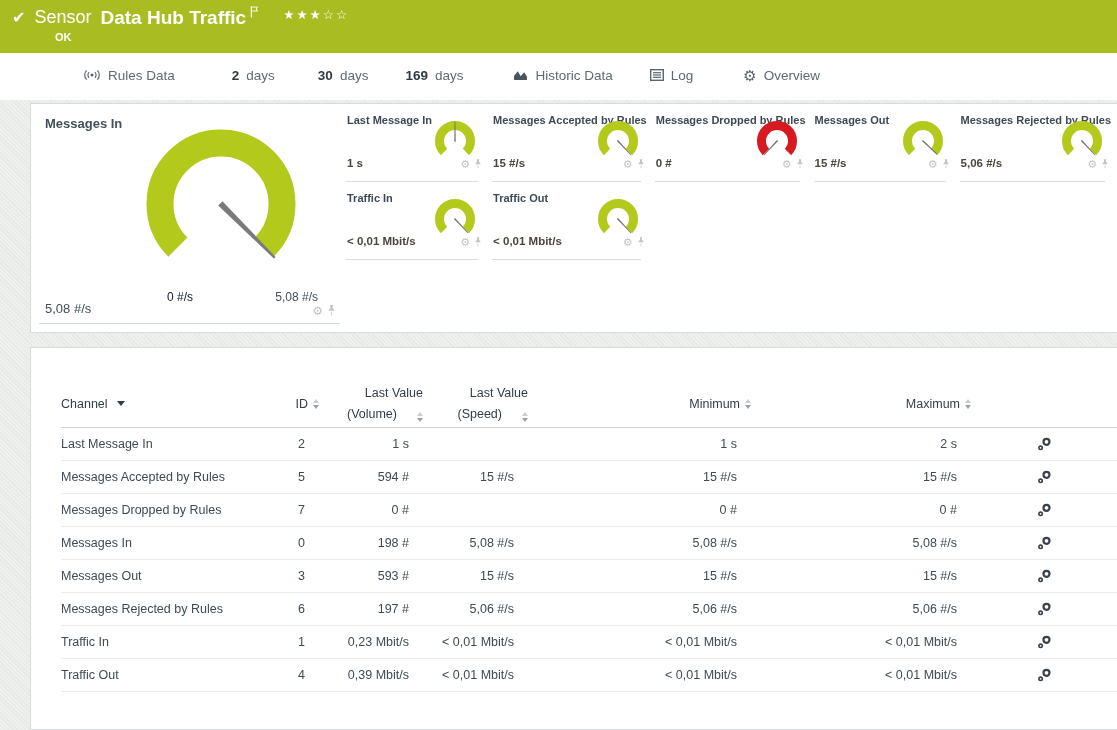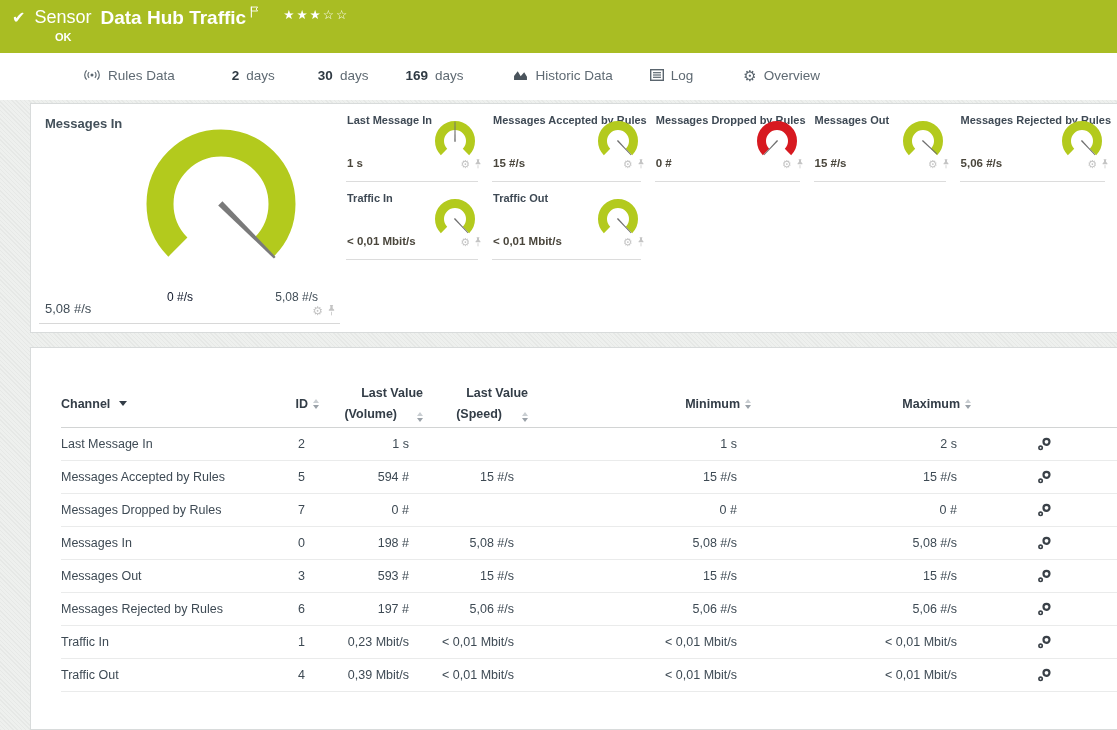--- a/index.html
+++ b/index.html
@@ -52,21 +52,21 @@
   .scell-title { font-size:11px; font-weight:700; color:#3e4954; white-space:nowrap; overflow:hidden; }
   .g-small { position:absolute; right:10px; top:13px; }
   .scell-value { position:absolute; left:3px; bottom:13px; font-size:11.5px; font-weight:600; color:#4a463c; }
   .s-icons { position:absolute; right:8px; bottom:9px; }
   .underline { position:absolute; left:2px; right:12px; bottom:0; height:1px; background:#dcdcdc; }
 
   
   .table-panel { margin-top:14px; height:383px; padding:32px 0 0 30px; overflow:hidden; }
   .tgrid { display:grid; grid-template-columns:200px 58px 104px 105px 223px 220px 1fr; }
   .thead { height:48px; align-items:center; border-bottom:1px solid #d2d4d4;
-           font-weight:700; font-size:12.5px; color:#333d47; }
+           font-weight:400; font-size:12.5px; color:#333d47; }
   .th { display:flex; justify-content:flex-end; align-items:center; gap:5px; cursor:pointer; }
   .th.left { justify-content:flex-start; }
   .th2 { flex-direction:column; align-items:flex-end; justify-content:center; line-height:1.3; }
   .l2 { display:inline-flex; align-items:flex-end; gap:20px; }
   .sort { display:inline-flex; flex-direction:column; gap:2px; }
   .sort i { display:block; width:0; height:0; border-left:3.5px solid transparent; border-right:3.5px solid transparent; }
   .sort .up { border-bottom:4px solid #c9ced2; }
   .sort .down { border-top:4px solid #9aa1a8; }
   .caret-down { width:0; height:0; border-left:4px solid transparent; border-right:4px solid transparent;
                 border-top:5px solid #333d47; margin-left:4px; }

